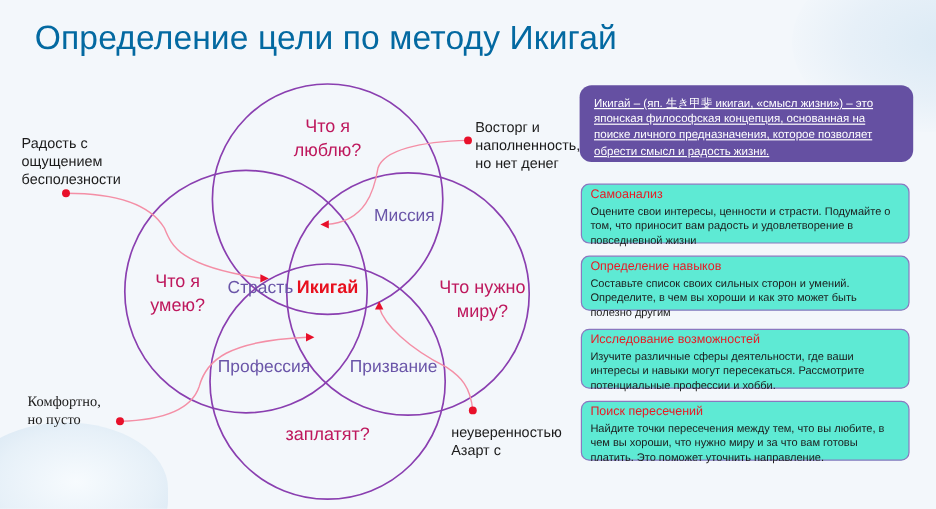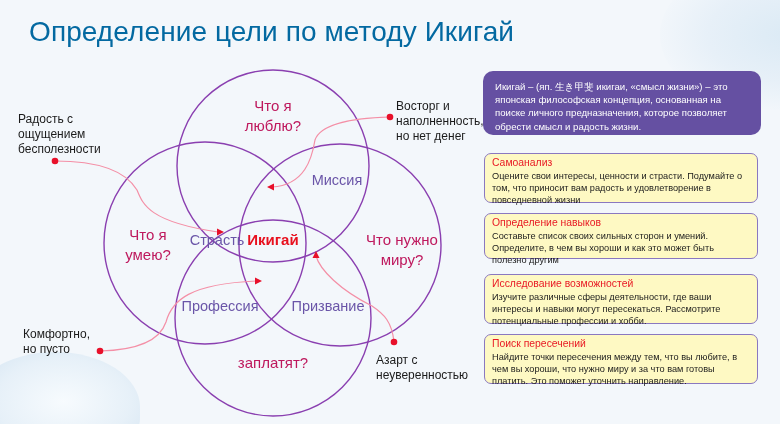--- a/index.html
+++ b/index.html
@@ -31,25 +31,25 @@
       white-space: nowrap;
     }
     .lbl.overlap { color: #6a55a8; font-size: 14.5px; }
     .lbl.center { color: #e8101e; font-weight: bold; font-size: 15px; }
     .note {
       position: absolute; font-size: 12px; line-height: 15px; color: #1b1b1b; white-space: nowrap;
     }
     .info-main {
       position: absolute; left: 483px; top: 71px; width: 278px; height: 64px;
       background: #6550a2; border-radius: 10px; box-sizing: border-box;
-      padding: 9px 10px 0 12px; color: #ffffff; font-size: 9.6px; line-height: 13.2px;
+      padding: 9px 10px 0 12px; color: #ffffff; font-size: 9.6px; line-height: 13.2px; text-decoration: underline;
     }
     .card {
       position: absolute; left: 484px; width: 274px; box-sizing: border-box;
-      border: 1.3px solid #8a78c0; border-radius: 7px; background: #fef9c3;
+      border: 1.3px solid #8a78c0; border-radius: 7px; background: #5eead4;
       padding: 3px 7px 3px 7px;
     }
     .card .ct { color: #e81a24; font-size: 10.4px; line-height: 12.5px; }
     .card .cb { color: #1b1b1b; font-size: 9.2px; line-height: 12px; }
   </style>
 </head>
 <body>
 
 <div class="bg-deco-tr"></div>
 <div class="bg-deco-bl"></div>
@@ -110,27 +110,27 @@
 <div class="note" style="left:18px; top:112px;">
   <div>Радость с</div>
   <div>ощущением</div>
   <div>бесполезности</div>
 </div>
 <div class="note" style="left:396px; top:99px;">
   <div>Восторг и</div>
   <div>наполненность,</div>
   <div>но нет денег</div>
 </div>
-<div class="note" style="left:23px; top:327px;">
+<div class="note" style="left:23px; top:327px;font-family:Liberation Serif, serif;">
   <div>Комфортно,</div>
   <div>но пусто</div>
 </div>
 <div class="note" style="left:376px; top:353px;">
+  <div>неуверенностью</div>
   <div>Азарт с</div>
-  <div>неуверенностью</div>
 </div>
 
 <div class="info-main">Икигай – (яп. 生き甲斐 икигаи, «смысл жизни») – это японская философская концепция, основанная на поиске личного предназначения, которое позволяет обрести смысл и радость жизни.</div>
 
 <div class="card" style="top:153px; height:50px;">
   <div class="ct">Самоанализ</div>
   <div class="cb">Оцените свои интересы, ценности и страсти. Подумайте о том, что приносит вам радость и удовлетворение в повседневной жизни</div>
 </div>
 <div class="card" style="top:213px; height:46px;">
   <div class="ct">Определение навыков</div>

